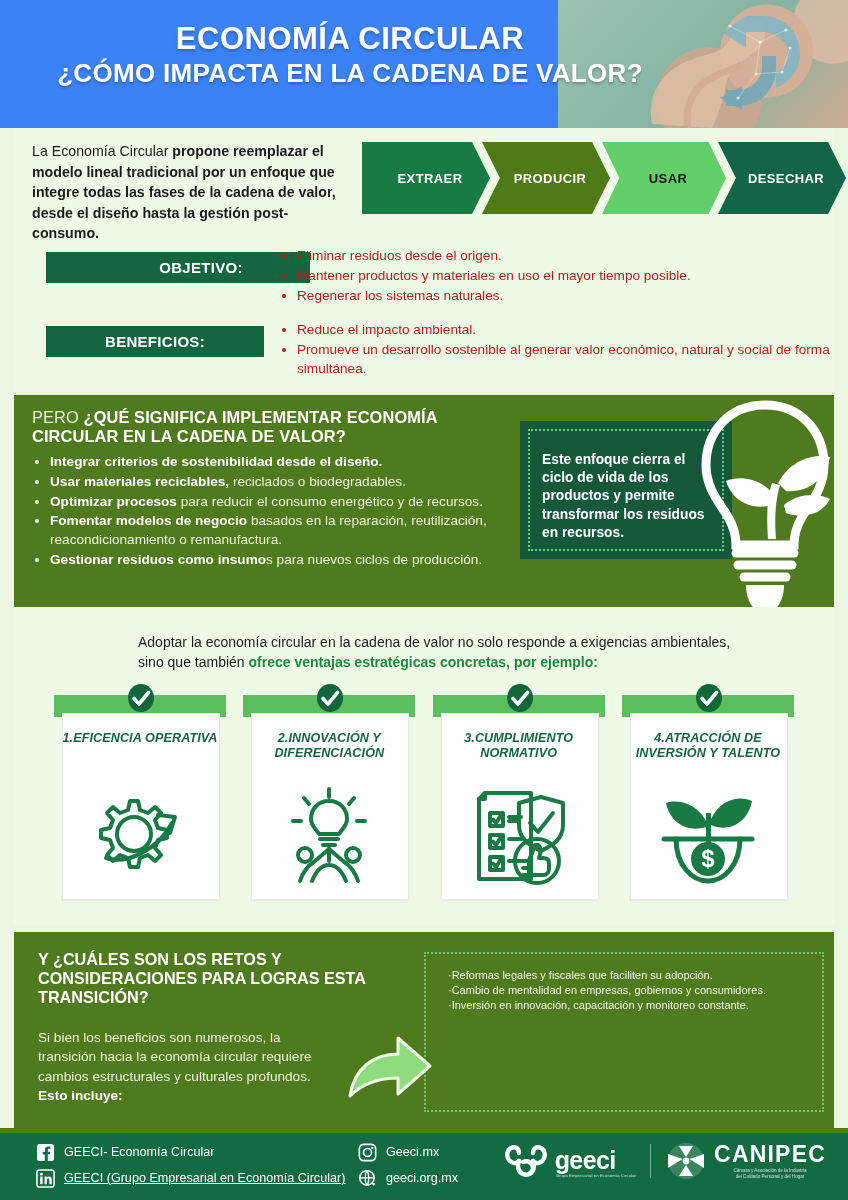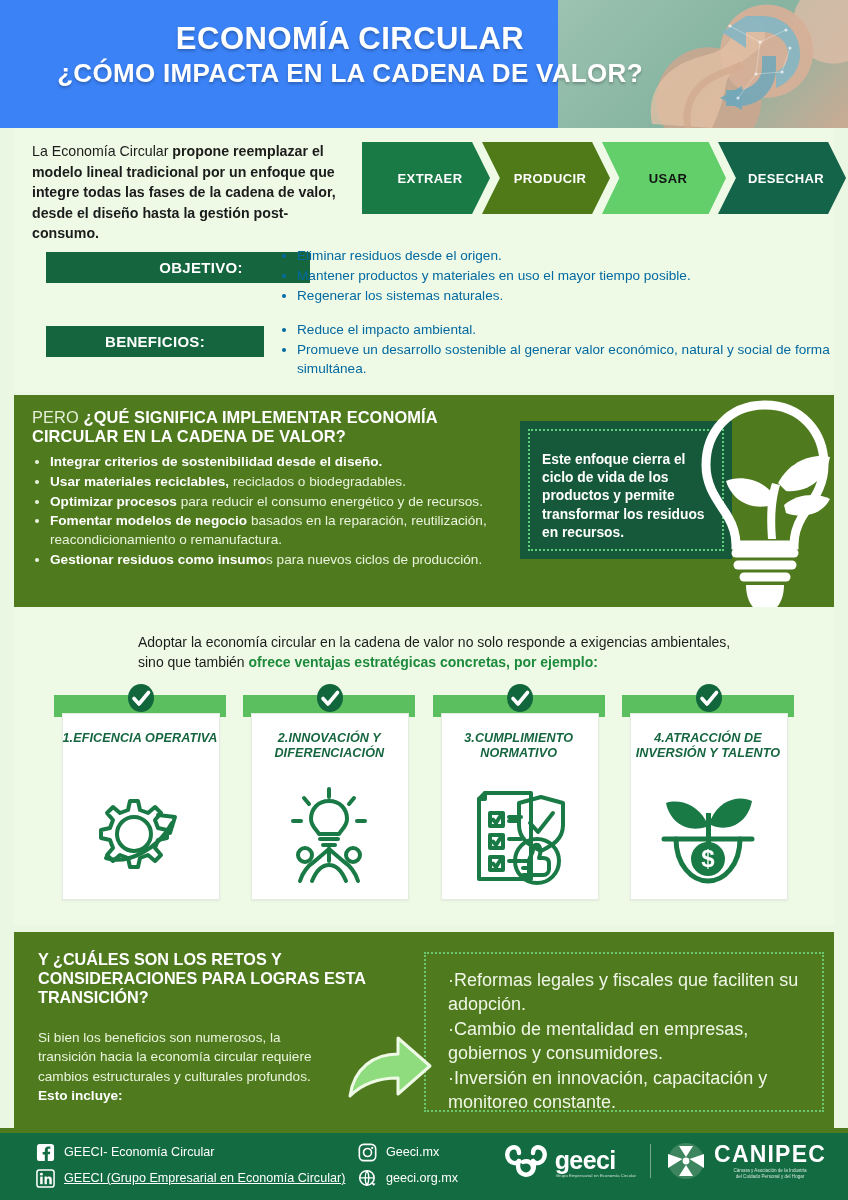--- a/index.html
+++ b/index.html
@@ -78,21 +78,21 @@
     position:absolute;left:32px;height:31px;width:218px;
     background:#15663f;color:#ffffff;
     display:flex;align-items:center;justify-content:center;
     font-size:15px;font-weight:bold;letter-spacing:0.3px;
   }
   .label-obj{top:124px;padding-left:46px;}
   .label-ben{top:198px;}
 
   .bullets{
     position:absolute;left:266px;
-    font-size:13.6px;line-height:1.4;color:#0369a1;
+    font-size:13.6px;line-height:1.4;color:#b91c1c;
   }
   .bullets.b-obj{top:118px;width:545px;}
   .bullets.b-ben{top:192px;width:560px;}
   .bullets li{margin:0 0 1px 0;}
   .bullets ul{margin:0;padding:0 0 0 17px;}
 
   
   .band-olive{
     position:absolute;left:14px;top:395px;width:820px;height:212px;
     background:#4f7a1e;
@@ -184,21 +184,21 @@
   .retos-para b{color:#ffffff;font-weight:bold;}
   .retos-arrow{
     position:absolute;left:344px;top:1030px;width:92px;height:72px;z-index:5;
   }
   .retos-box{
     position:absolute;left:410px;top:20px;width:396px;height:156px;
     border:2px dotted #6fc86f;
   }
   .retos-list{
     position:absolute;left:22px;top:14px;width:360px;
-    font-size:18px;line-height:1.36;color:#f0f7e7;
+    font-size:11px;line-height:1.36;color:#f0f7e7;
   }
   .retos-list div{margin-bottom:0px;}
 
   
   .footer{
     position:absolute;left:0;top:1128px;width:848px;height:72px;
     background:#136b42;
   }
   .f-left{position:absolute;left:36px;top:12px;}
   .f-row{display:flex;align-items:center;height:24px;margin-bottom:2px;}

